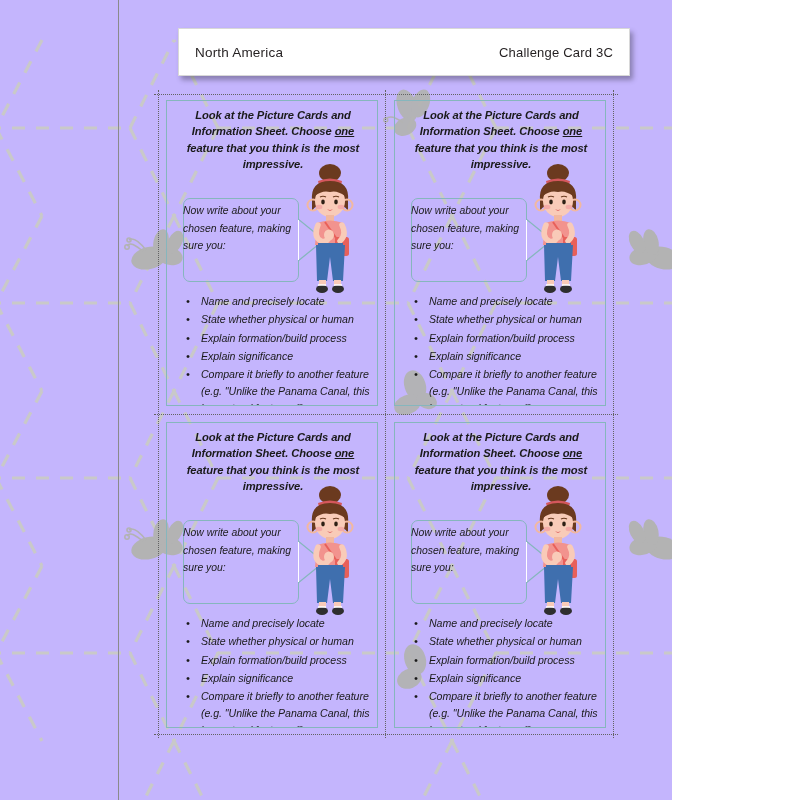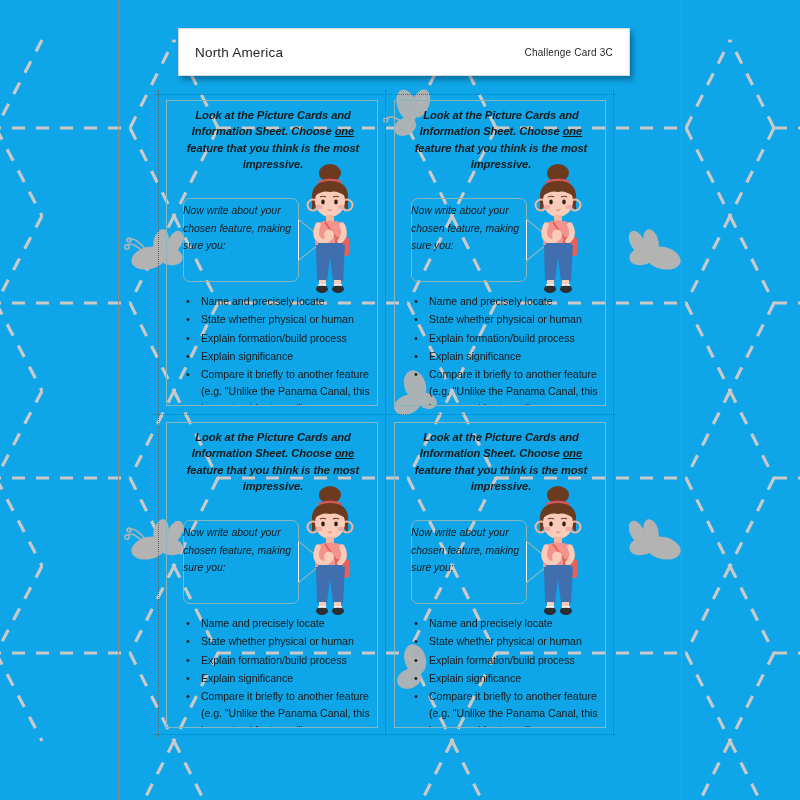--- a/index.html
+++ b/index.html
@@ -7,22 +7,22 @@
     margin: 0; padding: 0;
     width: 800px; height: 800px;
     background: #ffffff;
     font-family: "Liberation Sans", sans-serif;
     overflow: hidden;
   }
 
   
   #canvas {
     position: relative;
-    width: 800px; height: 800px;
-    background: #0ea5e9;
+    width: 672px; height: 800px;
+    background: #c4b5fd;
     overflow: hidden;
   }
 
   
   .hexlayer {
     position: absolute;
     left: 0; top: 0;
     width: 800px; height: 800px;
     pointer-events: none;
     z-index: 1;
@@ -52,21 +52,21 @@
     align-items: center;
     padding: 0 16px;
   }
   #titlebar .t-left {
     font-size: 13.5px;
     color: #231f20;
     letter-spacing: .2px;
   }
   #titlebar .t-right {
     margin-left: auto;
-    font-size: 10px;
+    font-size: 13px;
     color: #231f20;
     letter-spacing: .2px;
   }
 
   
   #cutarea {
     position: absolute;
     left: 154px; top: 90px;
     width: 464px; height: 648px;
     z-index: 5;
@@ -143,20 +143,21 @@
   
   .bullets {
     position: absolute;
     left: 14px; top: 192px;
     width: 194px;
     z-index: 4;
   }
   .bullets .bi {
     position: relative;
     padding-left: 20px;
+    font-style: italic;
     font-size: 10.6px;
     line-height: 16.8px;
     color: #1a1a1a;
     margin-bottom: 1.5px;
     letter-spacing: -0.05px;
   }
   .bullets .bi::before {
     content: "\2022";
     position: absolute;
     left: 5px; top: 0;

